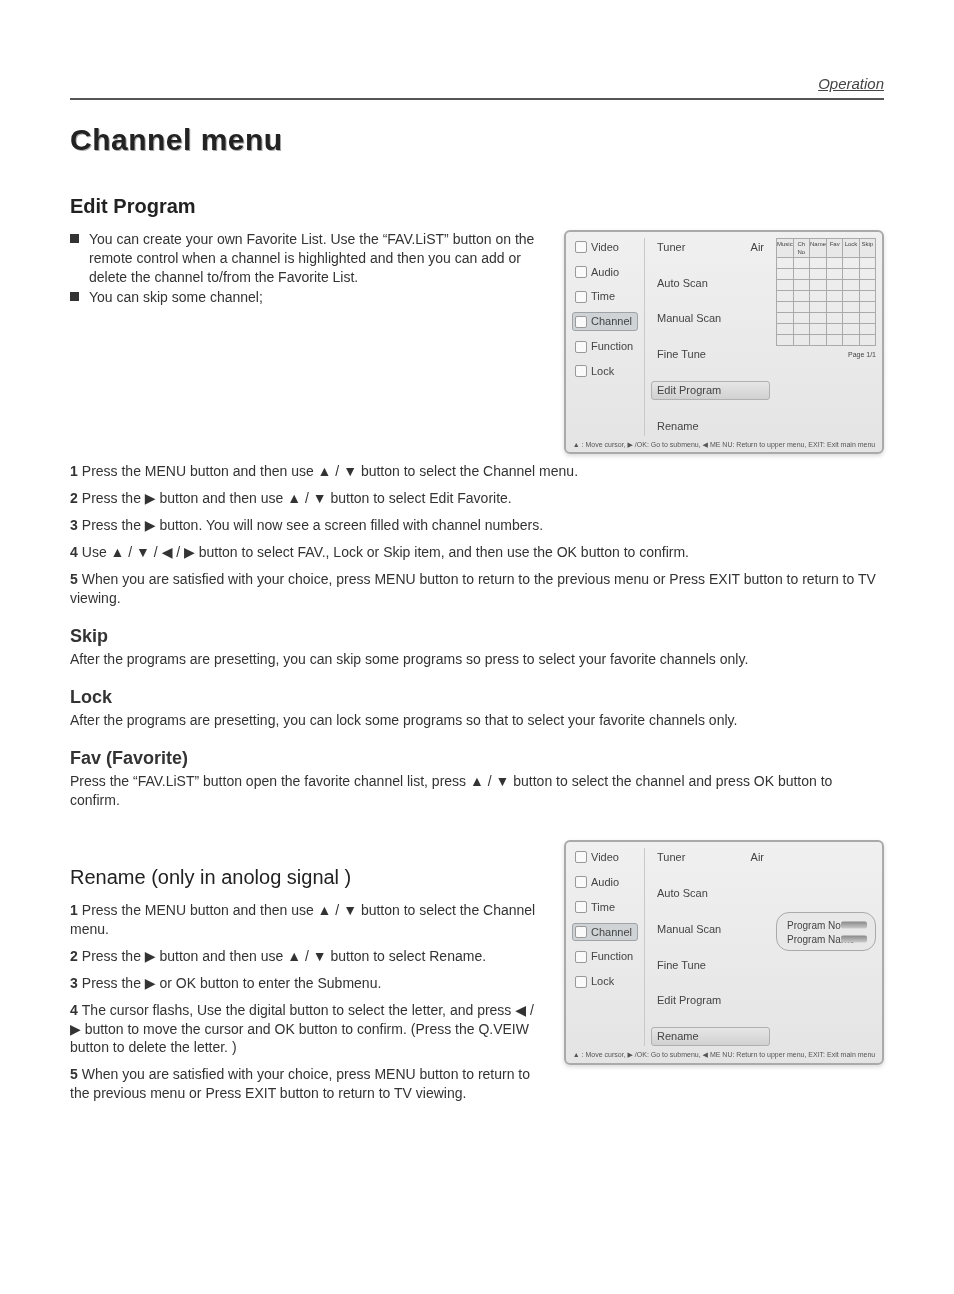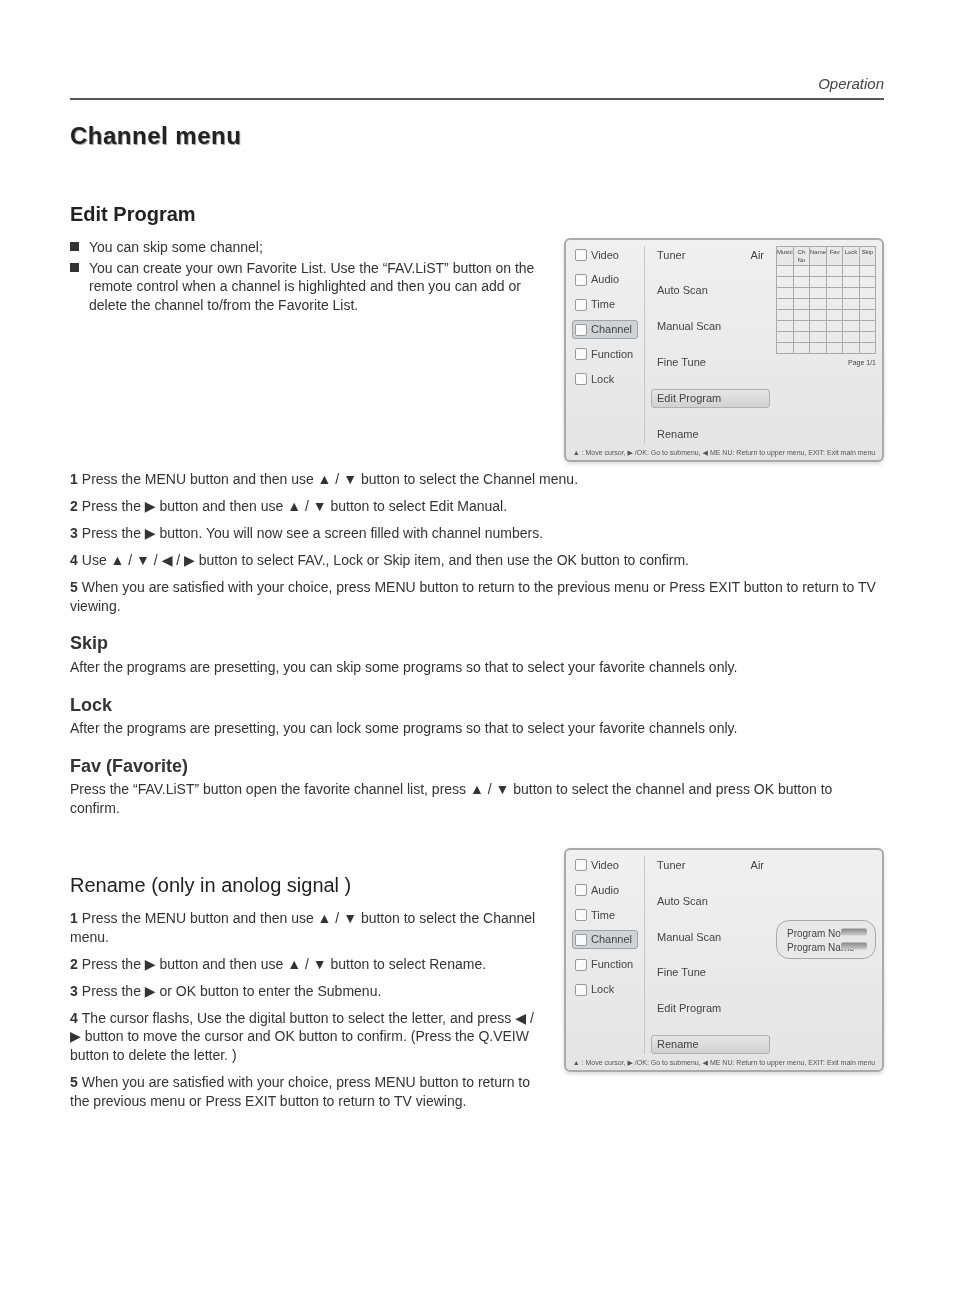--- a/index.html
+++ b/index.html
@@ -1,20 +1,20 @@
 <!DOCTYPE html>
 <html><head>
 <meta charset="utf-8">
 <style>
   * { box-sizing: border-box; margin: 0; padding: 0; }
   body { font-family: Arial, Helvetica, sans-serif; color: #333; background: #fff; width: 954px; font-size: 14px; line-height: 1.35; }
   .page { padding: 74px 70px 30px 70px; }
-  .header-right { text-align: right; font-style: italic; font-size: 15px; color: #444; padding-bottom: 4px; }
+  .header-right { text-align: right; font-style: italic; font-size: 15px; color: #444; padding-bottom: 4px; text-decoration: underline; }
   .hr-top { border: none; border-top: 2px solid #555; margin-bottom: 20px; }
-  .h1 { font-size: 24px; font-weight: 900; letter-spacing: 0.5px; color: #222; margin-bottom: 48px; text-shadow: 1px 1px 0 #aaa; }
+  .h1 { font-size: 30px; font-weight: 900; letter-spacing: 0.5px; color: #222; margin-bottom: 32px; text-shadow: 1px 1px 0 #aaa; }
   .h2 { font-size: 20px; font-weight: 900; color: #222; margin-top: 24px; margin-bottom: 10px; }
   .h3 { font-size: 18px; font-weight: 700; color: #333; margin-top: 16px; margin-bottom: 2px; }
   .bullets .row { display: flex; align-items: flex-start; gap: 10px; margin-bottom: 2px; }
   .sq { width: 9px; height: 9px; background: #333; flex: 0 0 9px; margin-top: 4px; }
   .steps .row { margin: 8px 0; }
   .steps .n { font-weight: 700; margin-right: 4px; }
   .b { font-weight: 400; }
   .two-col { display: flex; gap: 20px; align-items: flex-start; }
   .left { flex: 1; }
   .right { flex: 0 0 320px; }
@@ -53,25 +53,25 @@
 
   <div class="h1">Channel menu</div>
 
   <div class="h2">Edit Program</div>
 
   <div class="two-col">
     <div class="left">
       <div class="bullets">
         <div class="row">
             <span class="sq"></span>
-            <span>You can skip some channel;</span>
+            <span>You can create your own Favorite List. Use the “FAV.LiST” button on the remote control when a channel is highlighted and then you can add or delete the channel to/from the Favorite List.</span>
           </div>
         <div class="row">
             <span class="sq"></span>
-            <span>You can create your own Favorite List. Use the “FAV.LiST” button on the remote control when a channel is highlighted and then you can add or delete the channel to/from the Favorite List.</span>
+            <span>You can skip some channel;</span>
           </div>
       </div>
       <div class="spacer"></div>
     </div>
     <div class="right">
       <div class="osd">
         <div class="osd-body">
           <div class="osd-sidebar" id="osd-sb-1">
               <div class="side-item">
                 <span class="side-icon"></span>
@@ -202,28 +202,28 @@
             <div class="osd-page">Page 1/1</div>
           </div>
         </div>
         <div class="osd-help">▲ : Move cursor,  ▶ /OK: Go to submenu,  ◀ ME NU: Return to upper menu, EXIT: Exit main menu</div>
       </div>
     </div>
   </div>
 
   <div class="steps">
     <div class="row"><span class="n">1</span><span><span>Press the </span><span class="b">MENU</span><span> button and then use ▲ / ▼ button to select the </span><span class="b">Channel</span><span> menu.</span></span></div>
-    <div class="row"><span class="n">2</span><span><span>Press the ▶ button and then use ▲ / ▼ button to select </span><span class="b">Edit Manual.</span></span></div>
+    <div class="row"><span class="n">2</span><span><span>Press the ▶ button and then use ▲ / ▼ button to select </span><span class="b">Edit Favorite.</span></span></div>
     <div class="row"><span class="n">3</span><span>Press the ▶ button. You will now see a screen filled with channel numbers.</span></div>
     <div class="row"><span class="n">4</span><span><span>Use ▲ / ▼ / ◀ / ▶ button to select FAV., Lock or Skip item,  and then use the </span><span class="b">OK</span><span> button to confirm.</span></span></div>
     <div class="row"><span class="n">5</span><span><span>When you are satisfied with your choice,  press </span><span class="b">MENU</span><span> button to return to the previous menu or Press </span><span class="b">EXIT</span><span> button to return to TV viewing.</span></span></div>
   </div>
 
   <div class="h3">Skip</div>
-  <div>After the programs are presetting, you can skip some programs so that to select your  favorite channels only.</div>
+  <div>After the programs are presetting, you can skip some programs so press to select your  favorite channels only.</div>
 
   <div class="h3">Lock</div>
   <div>After the programs are presetting, you can lock some programs so that to select your  favorite channels only.</div>
 
   <div class="h3">Fav (Favorite)</div>
   <div><span>Press the “FAV.LiST” button open the favorite channel list, press ▲ / ▼ </span><span class="b">button</span><span> to select the channel and press OK button to confirm.</span></div>
 
   <div class="spacer2"></div>
 
   <div class="two-col">

